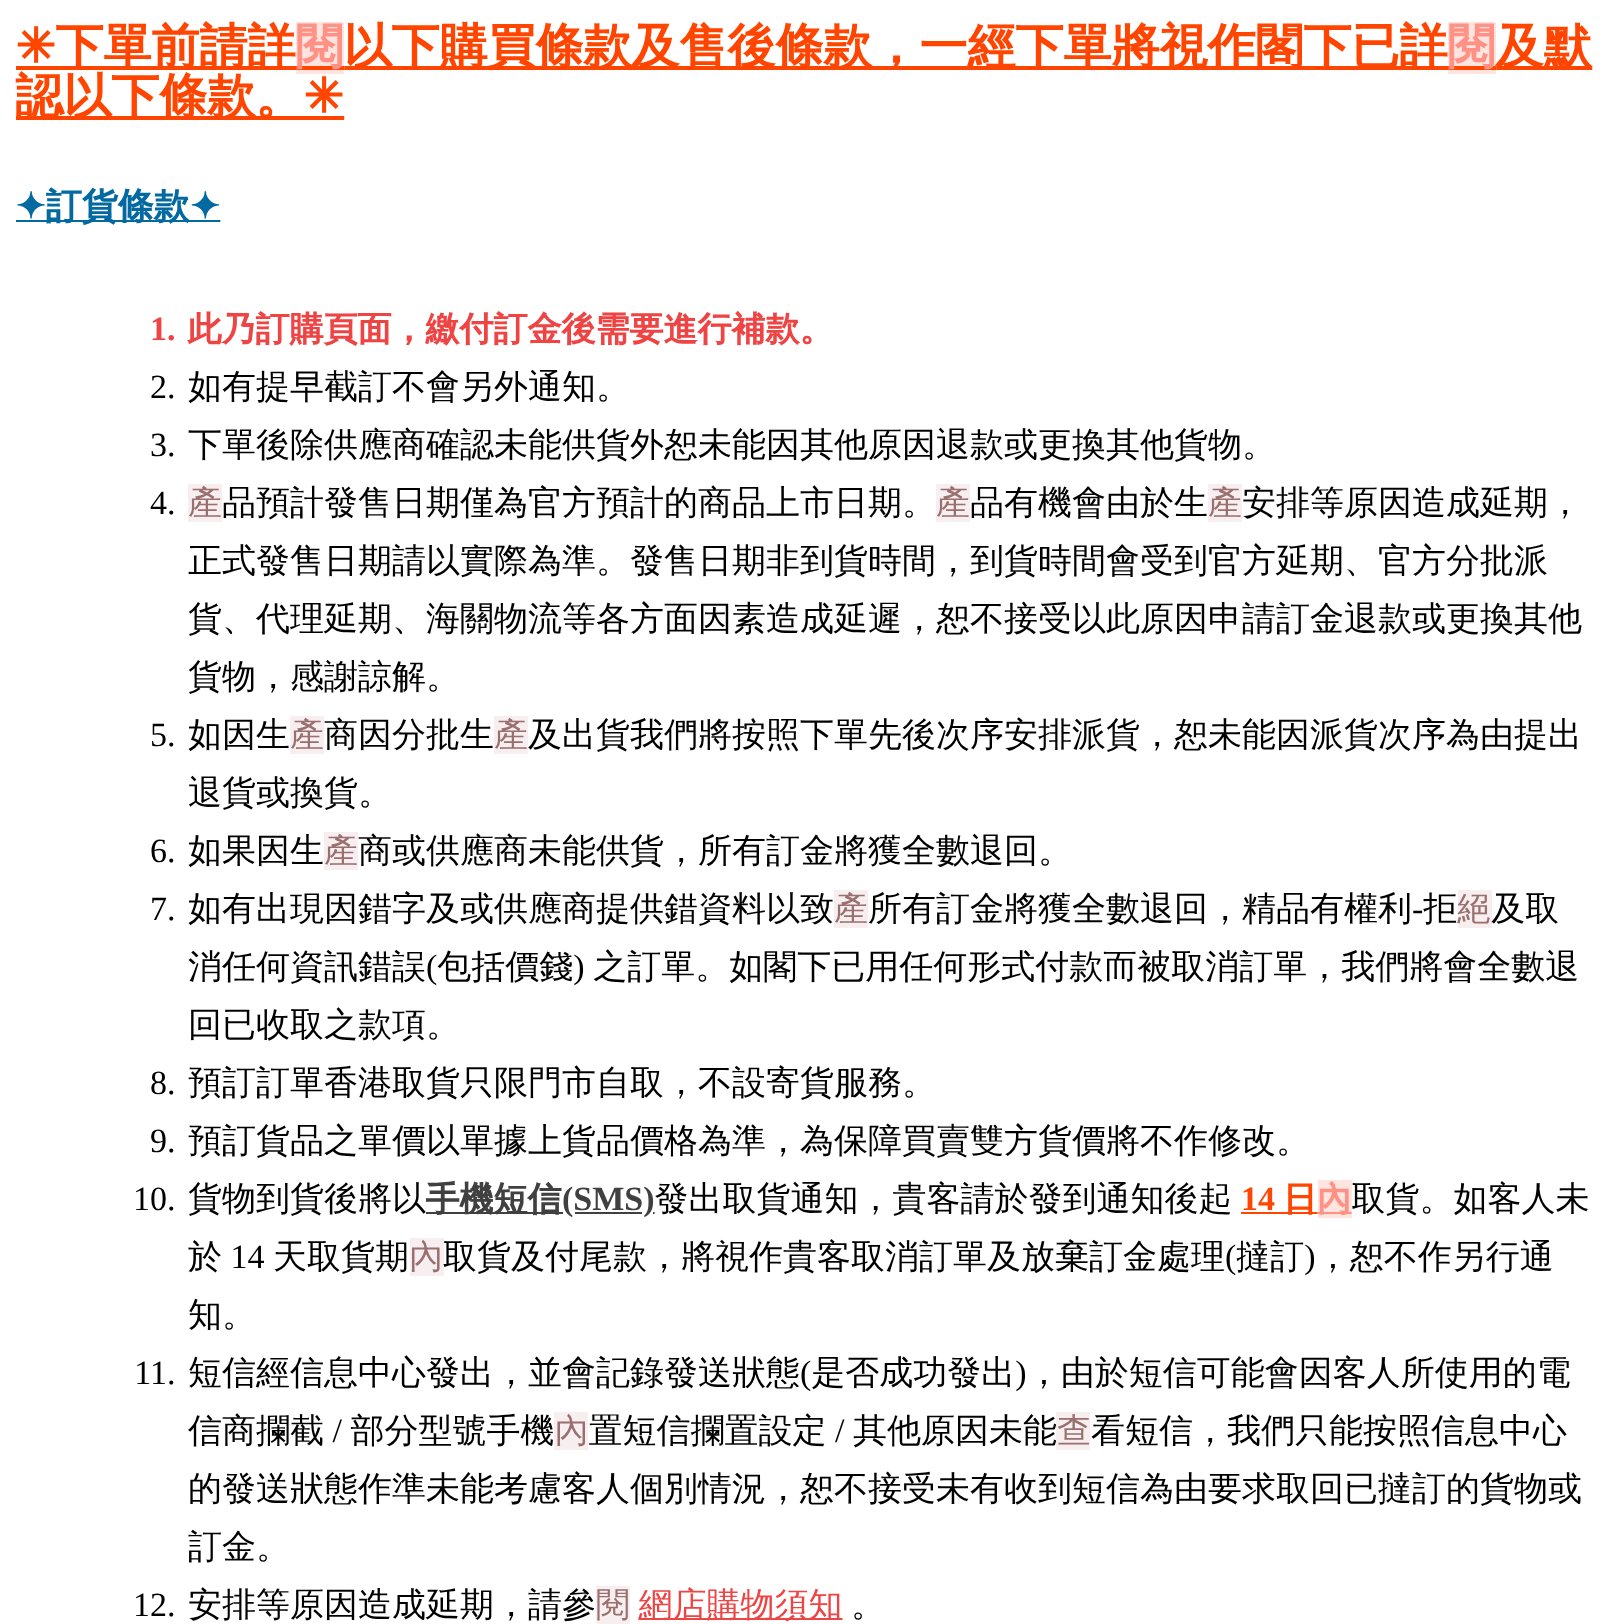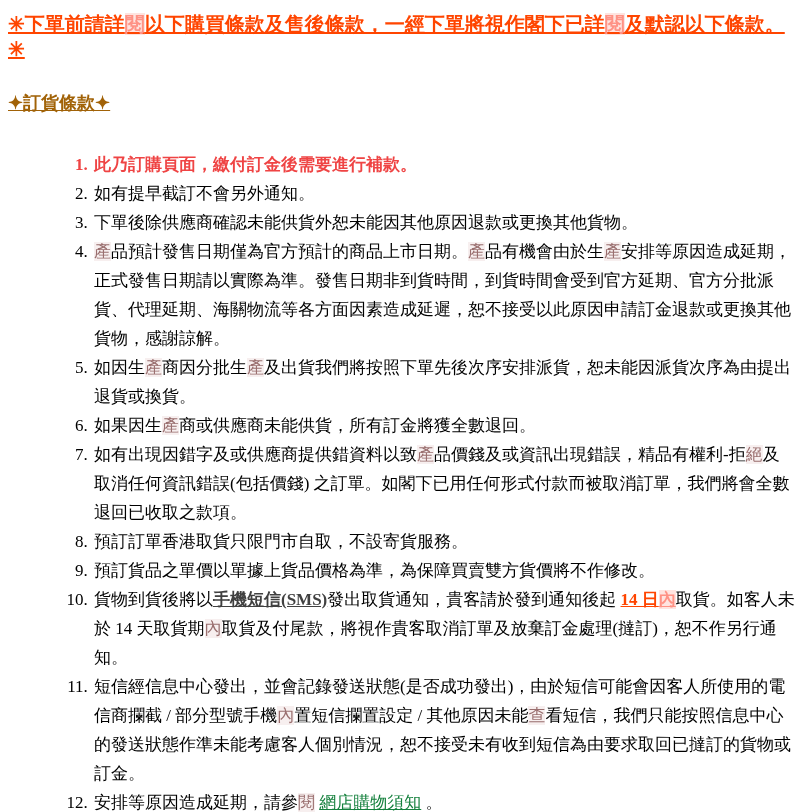--- a/index.html
+++ b/index.html
@@ -8,34 +8,34 @@
     min-height:812px;
     background:#ffffff;
     color:#000000;
     font-family:"Liberation Serif","DejaVu Serif",serif;
   }
   .page{width:809px;}
 
   
   .notice{
     margin:12px 8px 0 8px;
-    font-size:20px;
+    font-size:24px;
     line-height:25px;
     font-weight:bold;
     color:#ff4500;
     text-decoration:underline;
   }
 
   
   .section-title{
     margin:30px 8px 0 8px;
     font-size:18px;
     line-height:22px;
     font-weight:bold;
-    color:#a16207;
+    color:#0369a1;
     text-decoration:underline;
   }
 
   
   .terms-list{
     margin:36px 0 0 0;
     padding:0 14px 20px 92px;
     font-size:17px;
     line-height:29px;
   }
@@ -45,39 +45,39 @@
   
   .li-highlight{color:#ef4444;font-weight:bold;}
 
   
   .s-n{}
   .s-alt{color:#9a6f6f;background:#f7efef;}            
   .s-hdr-alt{color:#ff9285;background:#ffe4e0;}        
   .s-sms{color:#404040;font-weight:bold;text-decoration:underline;}
   .s-redu{color:#ff4500;font-weight:bold;text-decoration:underline;margin-top:36px;}
   .s-redu-alt{color:#ff9285;background:#ffe4e0;font-weight:bold;text-decoration:underline;}
-  .s-link{color:#15803d;text-decoration:underline;cursor:pointer;}
+  .s-link{color:#ef4444;text-decoration:underline;cursor:pointer;}
 </style>
 </head>
 <body>
 
 <div class="page">
 
   <h1 class="notice"><span class="s-n">✳下單前請詳</span><span class="s-hdr-alt">閱</span><span class="s-n">以下購買條款及售後條款，一經下單將視作閣下已詳</span><span class="s-hdr-alt">閱</span><span class="s-n">及默認以下條款。✳</span></h1>
 
   <h2 class="section-title">✦訂貨條款✦</h2>
 
   <ol class="terms-list">
       <li class="li-highlight"><span class="s-n">此乃訂購頁面，繳付訂金後需要進行補款。</span></li>
       <li><span class="s-n">如有提早截訂不會另外通知。</span></li>
       <li><span class="s-n">下單後除供應商確認未能供貨外恕未能因其他原因退款或更換其他貨物。</span></li>
       <li><span class="s-alt">產</span><span class="s-n">品預計發售日期僅為官方預計的商品上市日期。</span><span class="s-alt">產</span><span class="s-n">品有機會由於生</span><span class="s-alt">產</span><span class="s-n">安排等原因造成延期，正式發售日期請以實際為準。發售日期非到貨時間，到貨時間會受到官方延期、官方分批派貨、代理延期、海關物流等各方面因素造成延遲，恕不接受以此原因申請訂金退款或更換其他貨物，感謝諒解。</span></li>
       <li><span class="s-n">如因生</span><span class="s-alt">產</span><span class="s-n">商因分批生</span><span class="s-alt">產</span><span class="s-n">及出貨我們將按照下單先後次序安排派貨，恕未能因派貨次序為由提出退貨或換貨。</span></li>
       <li><span class="s-n">如果因生</span><span class="s-alt">產</span><span class="s-n">商或供應商未能供貨，所有訂金將獲全數退回。</span></li>
-      <li><span class="s-n">如有出現因錯字及或供應商提供錯資料以致</span><span class="s-alt">產</span><span class="s-n">品價錢及或資訊出現錯誤，精品有權利-拒</span><span class="s-alt">絕</span><span class="s-n">及取消任何資訊錯誤(包括價錢) 之訂單。如閣下已用任何形式付款而被取消訂單，我們將會全數退回已收取之款項。</span></li>
+      <li><span class="s-n">如有出現因錯字及或供應商提供錯資料以致</span><span class="s-alt">產</span><span class="s-n">所有訂金將獲全數退回，精品有權利-拒</span><span class="s-alt">絕</span><span class="s-n">及取消任何資訊錯誤(包括價錢) 之訂單。如閣下已用任何形式付款而被取消訂單，我們將會全數退回已收取之款項。</span></li>
       <li><span class="s-n">預訂訂單香港取貨只限門市自取，不設寄貨服務。</span></li>
       <li><span class="s-n">預訂貨品之單價以單據上貨品價格為準，為保障買賣雙方貨價將不作修改。</span></li>
       <li><span class="s-n">貨物到貨後將以</span><span class="s-sms">手機短信(SMS)</span><span class="s-n">發出取貨通知，貴客請於發到通知後起 </span><span class="s-redu">14 日</span><span class="s-redu-alt">內</span><span class="s-n">取貨。如客人未於 14 天取貨期</span><span class="s-alt">內</span><span class="s-n">取貨及付尾款，將視作貴客取消訂單及放棄訂金處理(撻訂)，恕不作另行通知。</span></li>
       <li><span class="s-n">短信經信息中心發出，並會記錄發送狀態(是否成功發出)，由於短信可能會因客人所使用的電信商攔截 / 部分型號手機</span><span class="s-alt">內</span><span class="s-n">置短信攔置設定 / 其他原因未能</span><span class="s-alt">查</span><span class="s-n">看短信，我們只能按照信息中心的發送狀態作準未能考慮客人個別情況，恕不接受未有收到短信為由要求取回已撻訂的貨物或訂金。</span></li>
       <li><span class="s-n">安排等原因造成延期，請參</span><span class="s-alt">閱</span><span class="s-n"> </span><a class="s-link">網店購物須知</a><span class="s-n"> 。</span></li>
     </ol>
 
 </div>
 
 </body></html>

